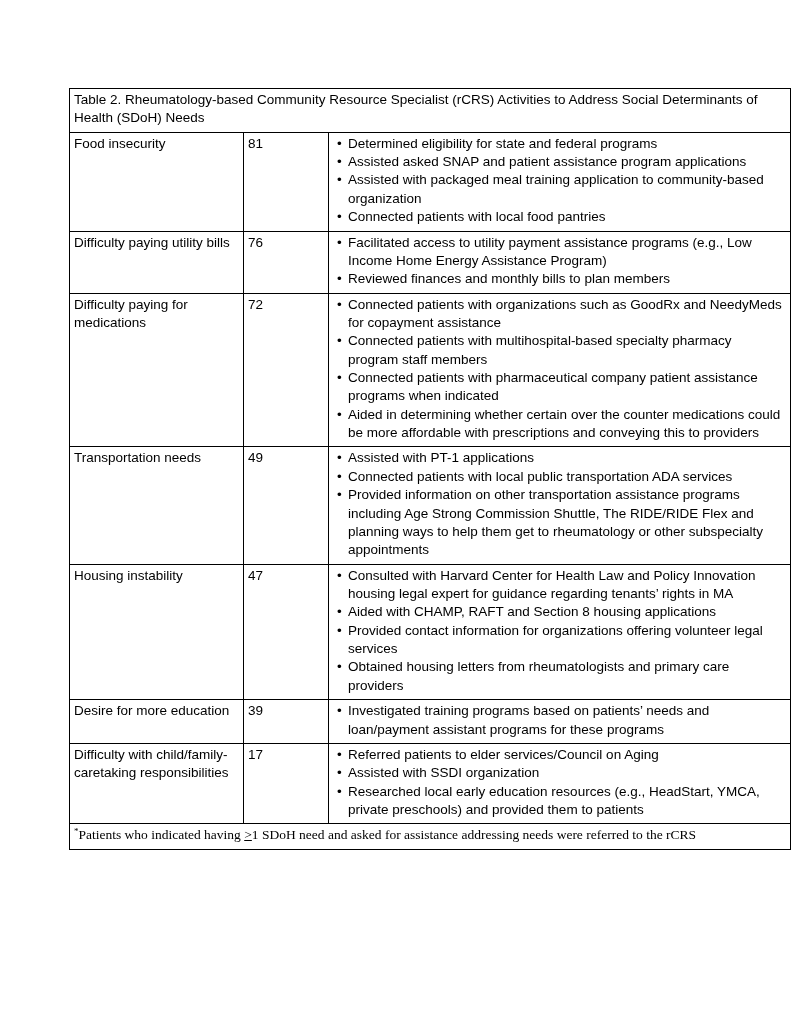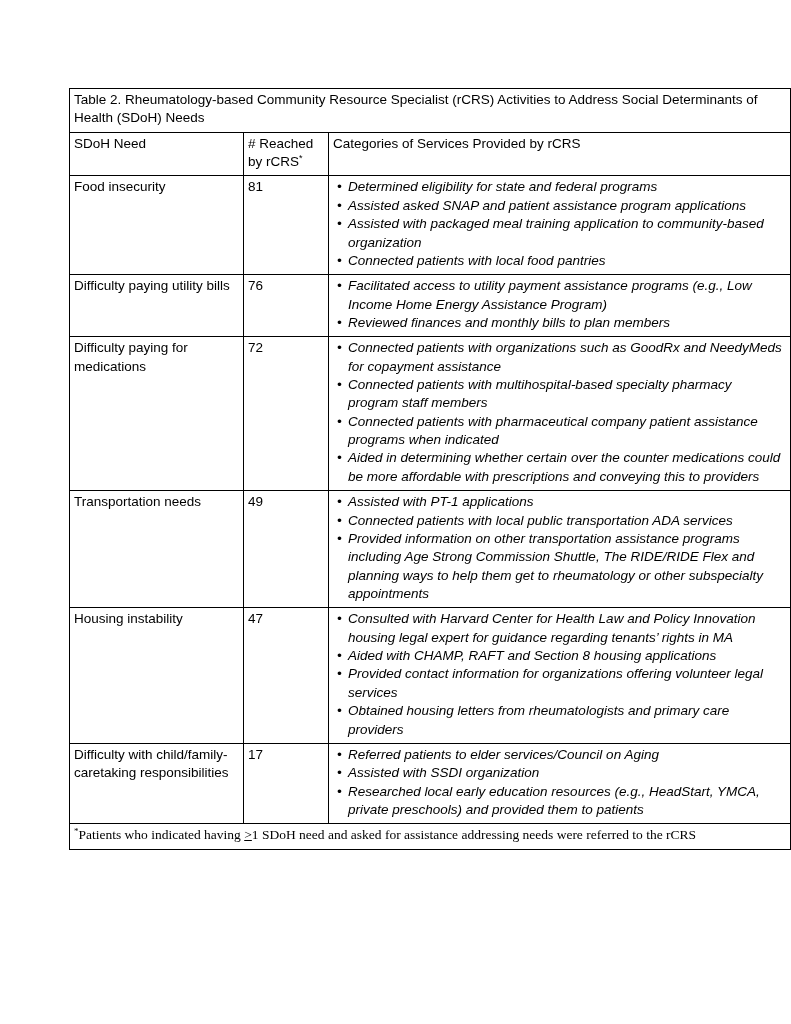--- a/index.html
+++ b/index.html
@@ -52,21 +52,20 @@
   }
   sup {
     font-size: 9px;
     line-height: 0;
     vertical-align: super;
   }
   ul.services {
     margin: 0;
     padding: 0 0 0 15px;
     list-style: none;
-    font-style: italic;
   }
   ul.services li {
     position: relative;
   }
   ul.services li::before {
     content: "\2022";
     position: absolute;
     left: -11px;
     top: 0;
   }
@@ -85,25 +84,20 @@
   <table class="sdoh-table">
     <colgroup>
       <col class="c-need">
       <col class="c-reached">
       <col class="c-services">
     </colgroup>
     <thead>
       <tr>
         <td class="title-cell" colspan="3">Table 2. Rheumatology-based Community Resource Specialist (rCRS) Activities to Address Social Determinants of Health (SDoH) Needs</td>
       </tr>
-      <tr>
-        <th class="header-cell">SDoH Need</th>
-        <th class="header-cell"><span># Reached</span><br><span>by rCRS</span><sup>*</sup></th>
-        <th class="header-cell">Categories of Services Provided by rCRS</th>
-      </tr>
     </thead>
     <tbody id="table-body">
         <tr>
     <td>
       <span>Food insecurity</span>
     </td>
     <td>
       <span>81</span>
     </td>
     <td>
@@ -166,20 +160,33 @@
     </td>
     <td>
       <span>47</span>
     </td>
     <td>
       <ul class="services">
               <li>Consulted with Harvard Center for Health Law and Policy Innovation housing legal expert for guidance regarding tenants’ rights in MA</li>
               <li>Aided with CHAMP, RAFT and Section 8 housing applications</li>
               <li>Provided contact information for organizations offering volunteer legal services</li>
               <li>Obtained housing letters from rheumatologists and primary care providers</li>
+            </ul>
+    </td>
+  </tr>
+        <tr>
+    <td>
+      <span>Desire for more education</span>
+    </td>
+    <td>
+      <span>39</span>
+    </td>
+    <td>
+      <ul class="services">
+              <li>Investigated training programs based on patients’ needs and loan/payment assistant programs for these programs</li>
             </ul>
     </td>
   </tr>
         <tr>
     <td>
       <span>Difficulty with child/family-caretaking responsibilities</span>
     </td>
     <td>
       <span>17</span>
     </td>

